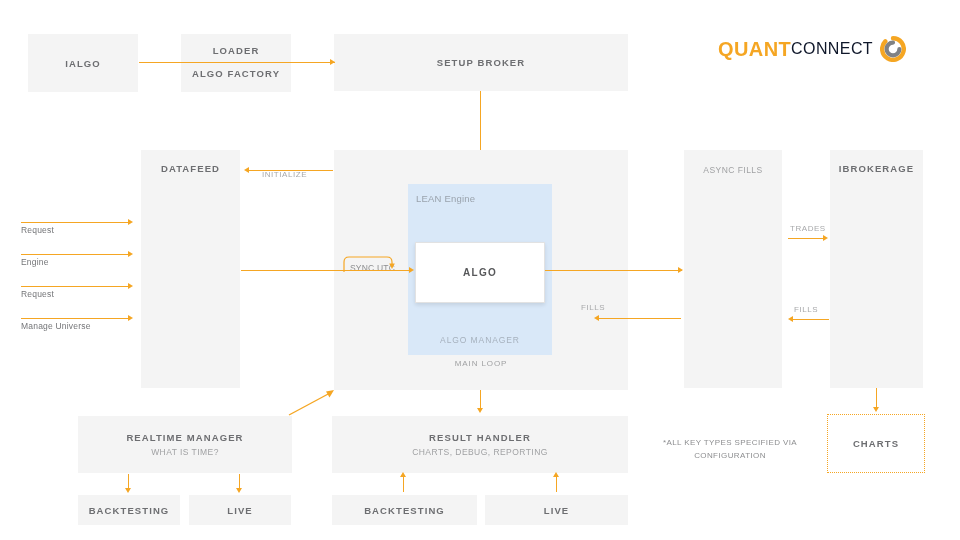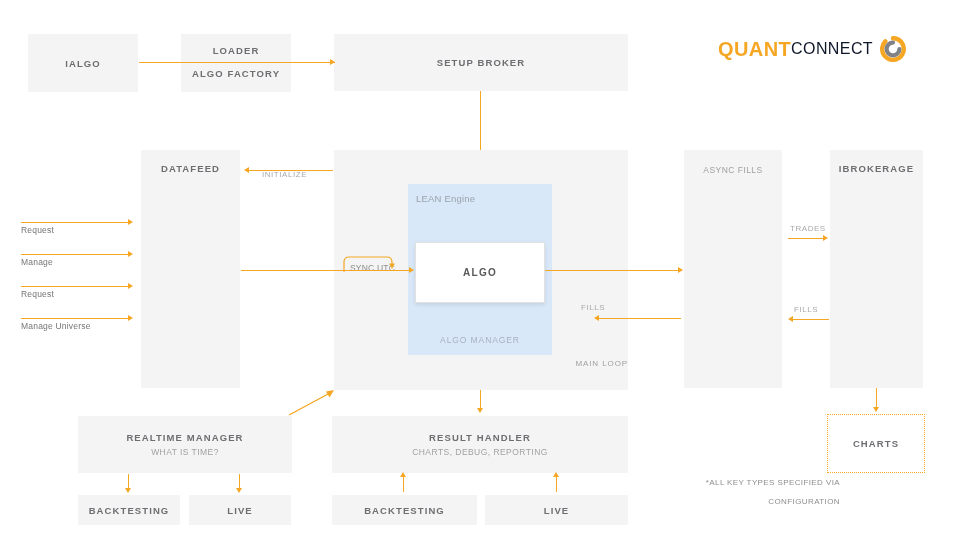--- a/index.html
+++ b/index.html
@@ -81,21 +81,21 @@
 
   
   .txt {
     position: absolute;
     color: #8d8e90;
     font-size: 8px;
     letter-spacing: .55px;
     white-space: pre-line;
   }
   .txt.lbl  { color: #a8a9ab; }
-  .txt.c    { text-align: right; }
+  .txt.c    { text-align: center; }
   .txt.side { font-size: 8.5px; color: #747578; letter-spacing: .2px; }
 
   
   .ar { position: absolute; background: #f5a623; }
   .ar.h { height: 1.4px; }
   .ar.v { width: 1.4px; }
   .head { position: absolute; width: 0; height: 0; }
   .head.r { border-left: 5px solid #f5a623;  border-top: 3.2px solid transparent; border-bottom: 3.2px solid transparent; }
   .head.l { border-right: 5px solid #f5a623; border-top: 3.2px solid transparent; border-bottom: 3.2px solid transparent; }
   .head.d { border-top: 5px solid #f5a623;   border-left: 3.2px solid transparent; border-right: 3.2px solid transparent; }
@@ -173,21 +173,21 @@
   <div class="head l" style="left:244px; top:166.6px;"></div>
 
   <div class="ar h" style="left:241px; top:270px; width:93px;"></div>
 
   <div class="ar h" style="left:21px; top:222px; width:108px;"></div>
   <div class="head r" style="left:128px; top:218.6px;"></div>
   <div class="txt side" style="left:21px; top:225px;">Request</div>
 
   <div class="ar h" style="left:21px; top:254px; width:108px;"></div>
   <div class="head r" style="left:128px; top:250.6px;"></div>
-  <div class="txt side" style="left:21px; top:257px;">Manage</div>
+  <div class="txt side" style="left:21px; top:257px;">Engine</div>
 
   <div class="ar h" style="left:21px; top:286px; width:108px;"></div>
   <div class="head r" style="left:128px; top:282.6px;"></div>
   <div class="txt side" style="left:21px; top:289px;">Request</div>
 
   <div class="ar h" style="left:21px; top:318px; width:108px;"></div>
   <div class="head r" style="left:128px; top:314.6px;"></div>
   <div class="txt side" style="left:21px; top:321px;">Manage Universe</div>
 
   <div class="txt side" style="left:350px; top:263px; color:#8d8e90;">SYNC UTC</div>
@@ -219,21 +219,21 @@
 
   <div class="box" style="left:332px; top:416px; width:296px; height:57px;">
     <div class="ttl">RESULT HANDLER</div>
     <div class="sub">CHARTS, DEBUG, REPORTING</div>
   </div>
 
   <div class="dotted" style="left:827px; top:414px; width:98px; height:59px;">
     <span>CHARTS</span>
   </div>
 
-  <div class="txt c" style="left:690px; top:436px; width:150px; line-height:19px; letter-spacing:.4px;margin-top:37px;">*ALL KEY TYPES SPECIFIED VIA
+  <div class="txt c" style="left:655px; top:436px; width:150px; line-height:13px; letter-spacing:.4px;">*ALL KEY TYPES SPECIFIED VIA
 CONFIGURATION</div>
 
   <svg class="overlay">
     <line x1="289" y1="415" x2="330" y2="393" stroke="#f5a623" stroke-width="1.4"></line>
     <polygon points="334,390 326,391.5 329.5,397.5" fill="#f5a623"></polygon>
   </svg>
 
   <div class="ar v" style="left:480px; top:390px; height:20px;"></div>
   <div class="head d" style="left:477px; top:408px;"></div>
 

